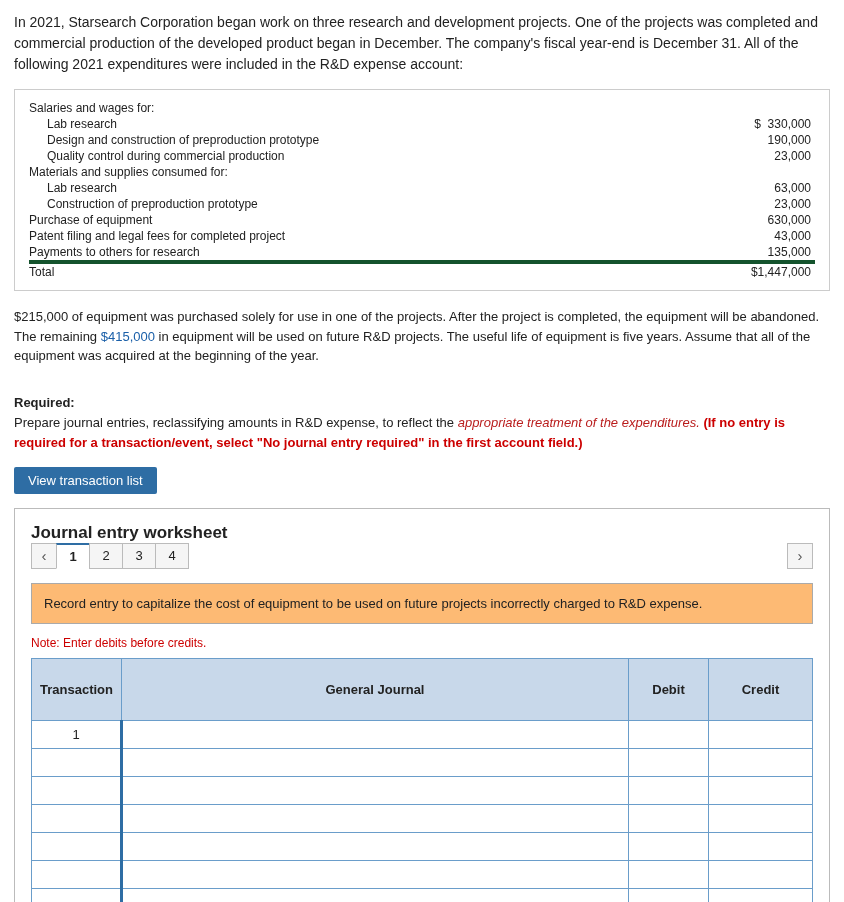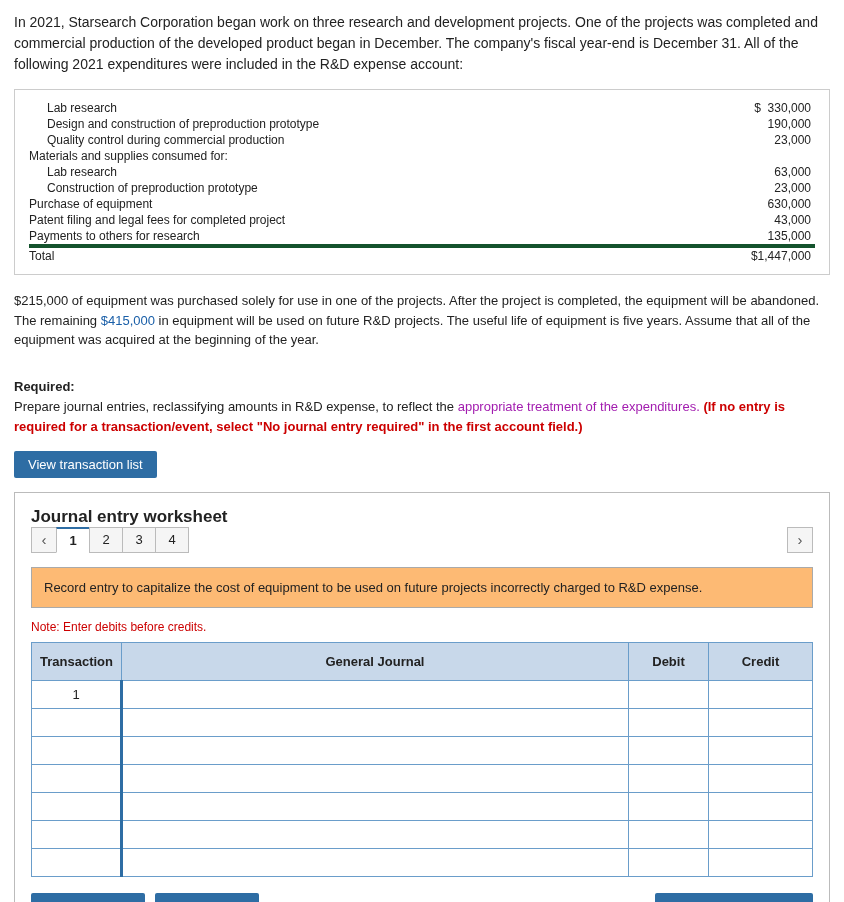--- a/index.html
+++ b/index.html
@@ -49,21 +49,21 @@
     
     .required-section {
       margin-bottom: 14px;
     }
     .required-section p {
       font-size: 13px;
       line-height: 1.55;
     }
     .required-section .required-label { font-weight: bold; }
     .required-section .bold-red { font-weight: bold; color: #c00; }
-    .required-section span.highlight-blue { color: #a21caf; }
+    .required-section span.highlight-blue { color: #b91c1c; font-style: italic; }
 
     
     .view-transaction-btn {
       background-color: #2e6da4;
       color: #fff;
       border: none;
       padding: 6px 14px;
       font-size: 13px;
       cursor: pointer;
       margin-bottom: 14px;
@@ -138,21 +138,21 @@
     
     .journal-table {
       width: 100%;
       border-collapse: collapse;
       font-size: 13px;
       margin-bottom: 16px;
     }
     .journal-table thead tr th {
       background-color: #c8d8ea;
       border: 1px solid #6a9dca;
-      padding: 11px 8px;
+      padding: 23px 8px;
       text-align: center;
       font-weight: bold;
       color: #222;
     }
     .journal-table thead tr th.th-transaction { width: 90px; }
     .journal-table thead tr th.th-journal { }
     .journal-table thead tr th.th-debit { width: 80px; }
     .journal-table thead tr th.th-credit { width: 104px; }
     .journal-table tbody tr td {
       border: 1px solid #6a9dca;
@@ -222,20 +222,24 @@
   In 2021, Starsearch Corporation began work on three research and development projects. One of the projects was completed and
   commercial production of the developed product began in December. The company's fiscal year-end is December 31. All of the
   following 2021 expenditures were included in the R&amp;D expense account:
 </p>
 
 
 <div class="expense-table-wrapper">
   <table class="expense-table">
     <tbody>
       <tr>
+        <td class="label">Salaries and wages for:</td>
+        <td class="amount"></td>
+      </tr>
+      <tr>
         <td class="indent1">Lab research</td>
         <td class="amount">$&nbsp;&nbsp;330,000</td>
       </tr>
       <tr>
         <td class="indent1">Design and construction of preproduction prototype</td>
         <td class="amount">190,000</td>
       </tr>
       <tr>
         <td class="indent1">Quality control during commercial production</td>
         <td class="amount">23,000</td>

